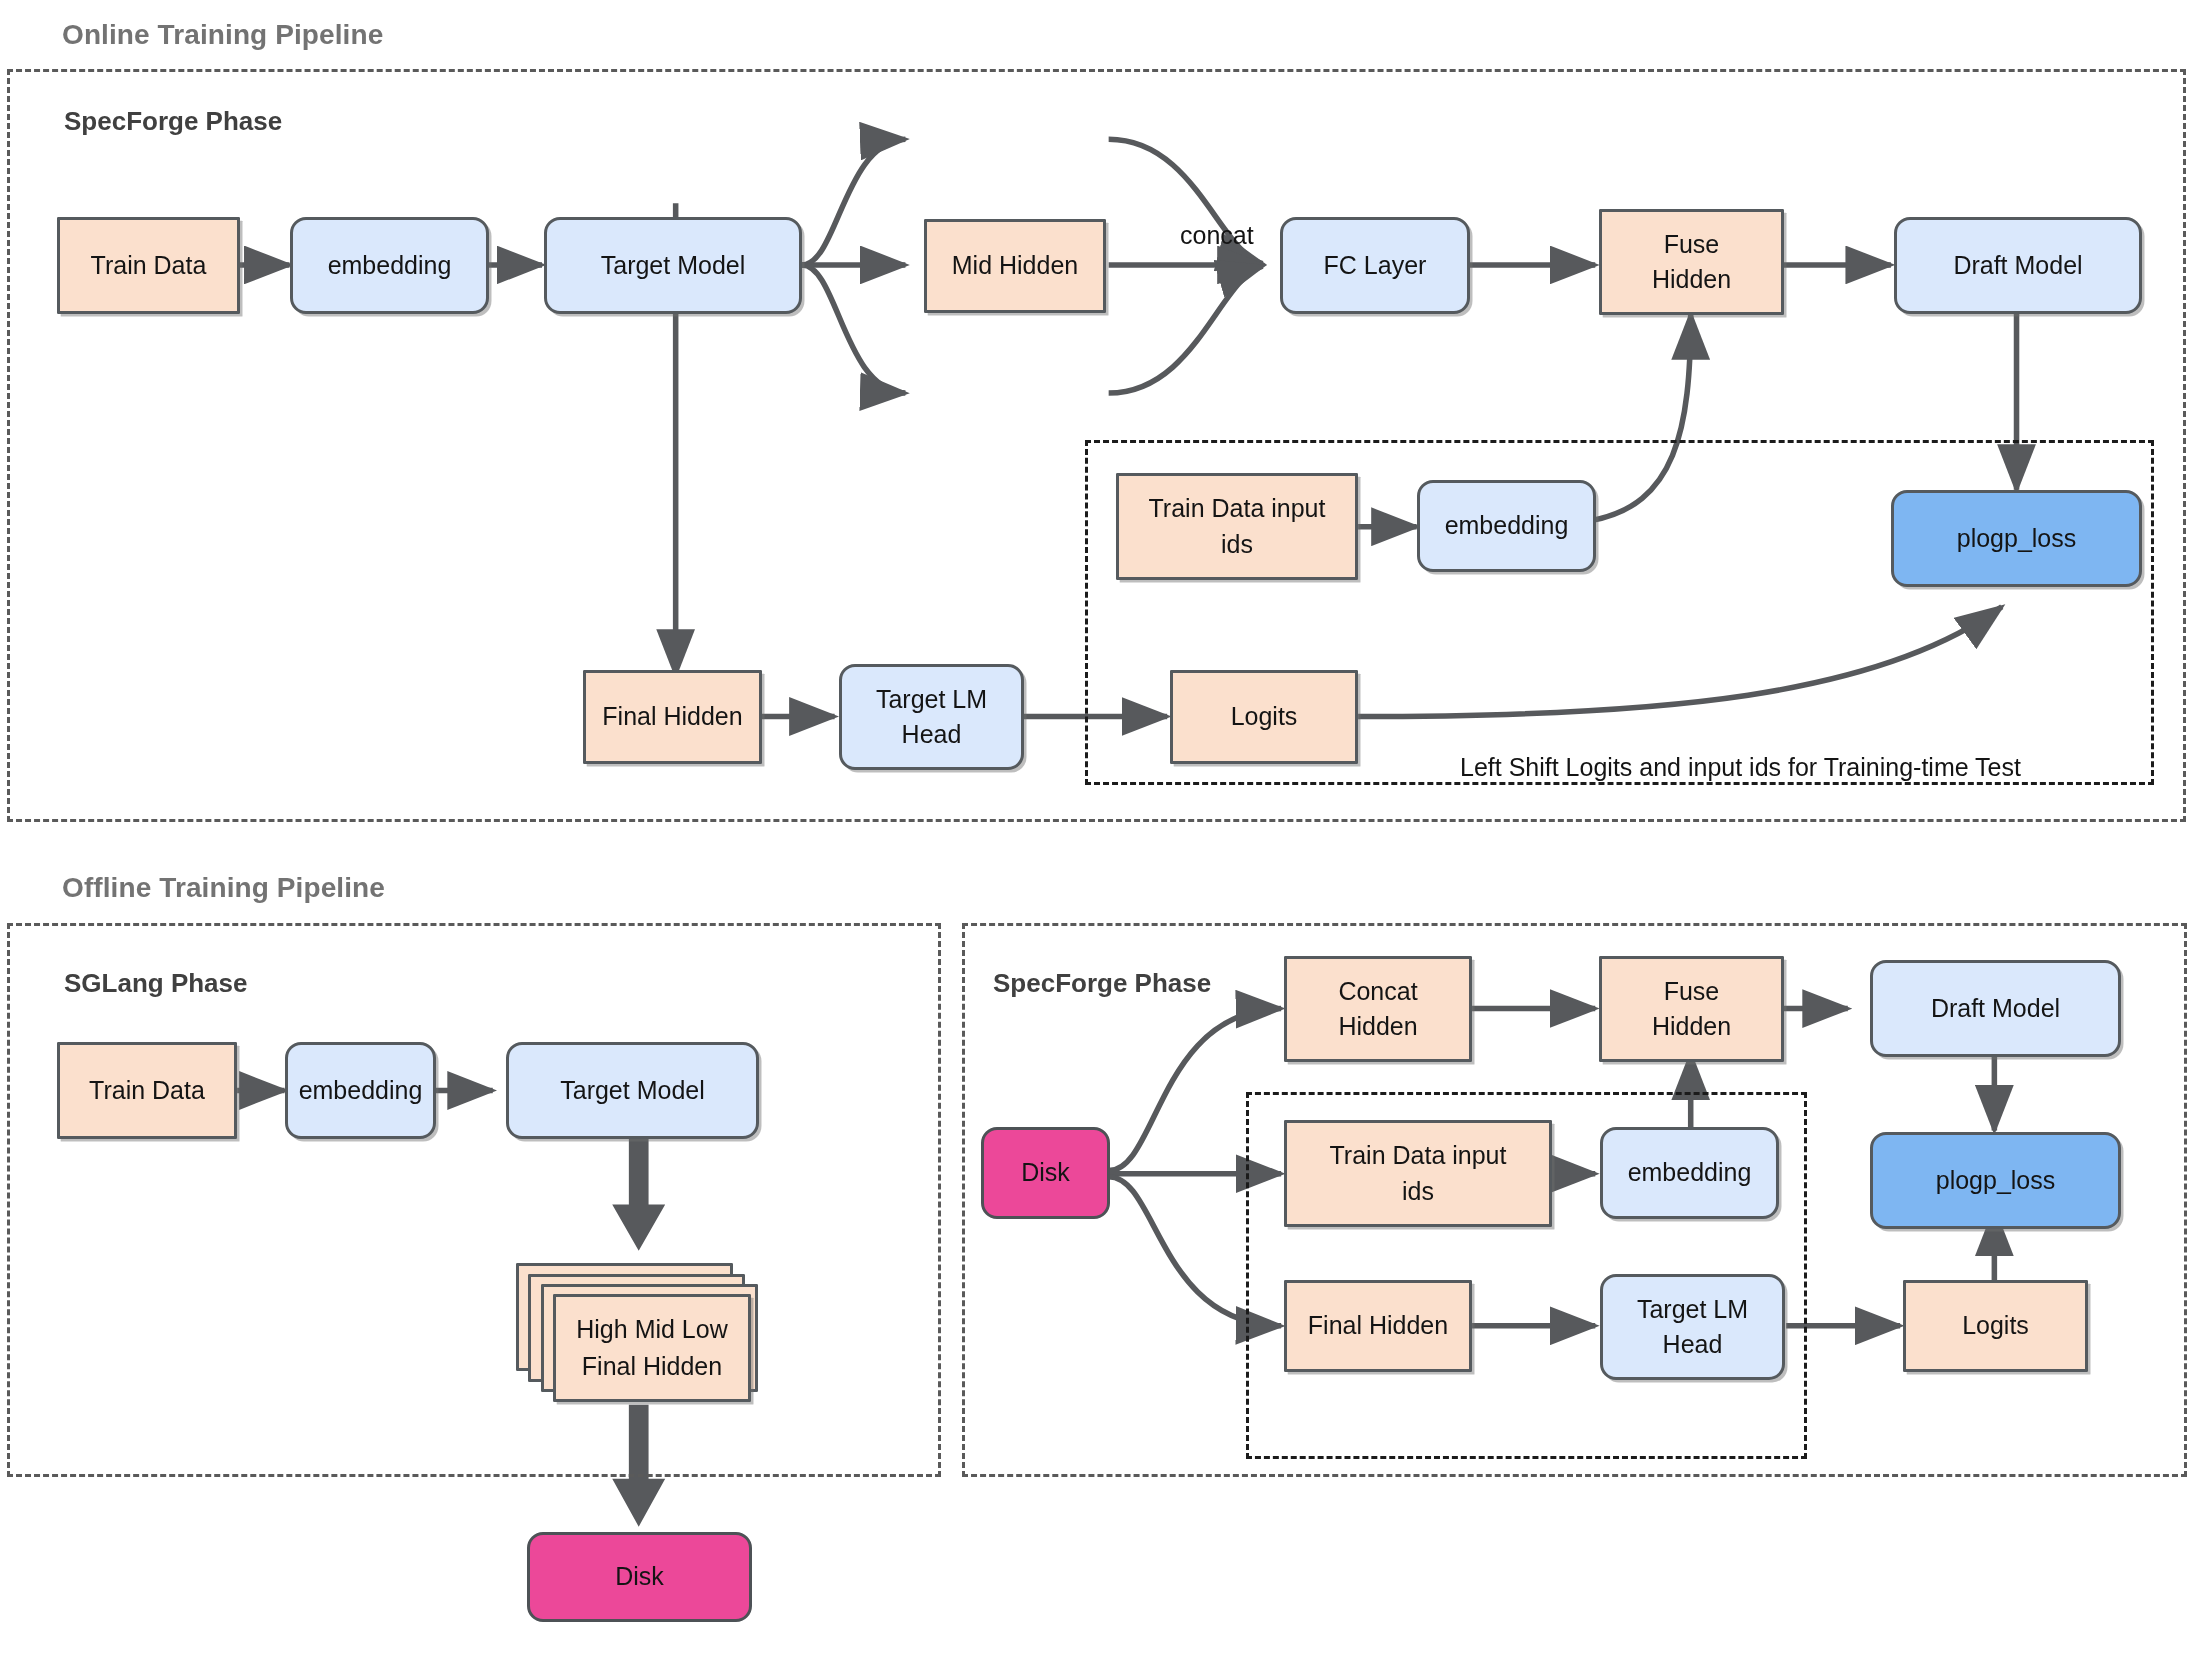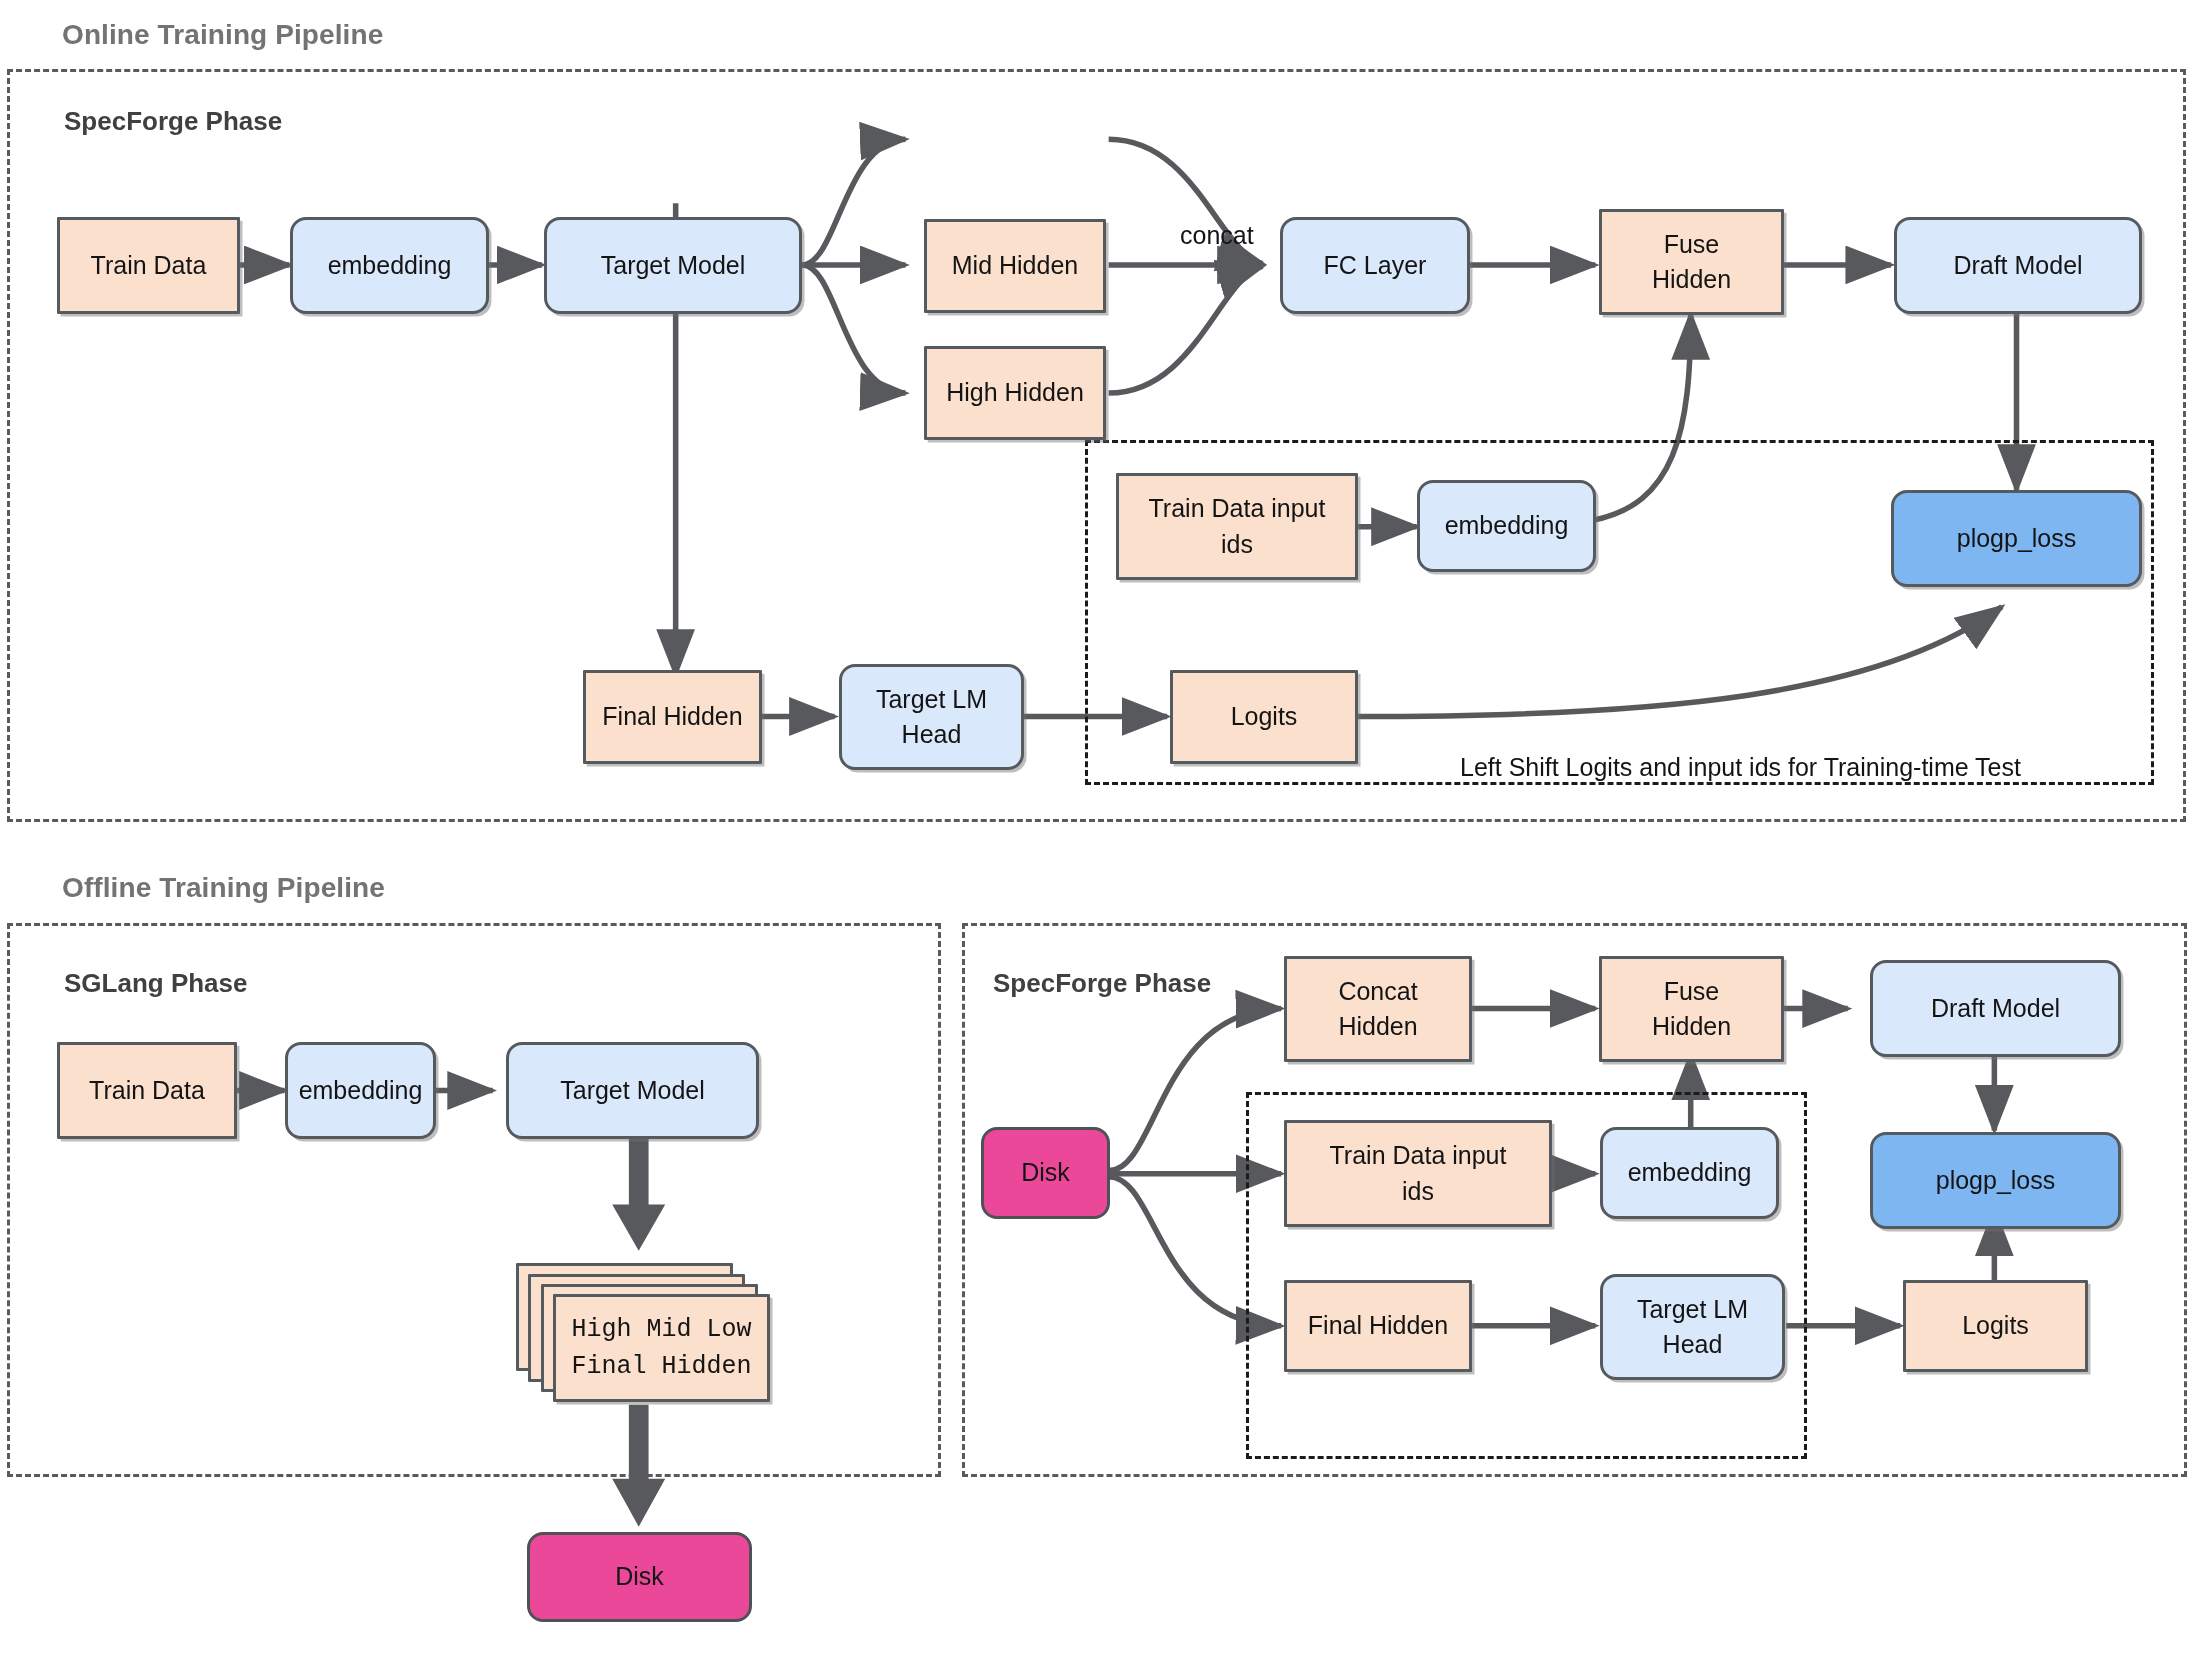--- a/index.html
+++ b/index.html
@@ -143,21 +143,20 @@
 
   <div class="node rect peach" style="left:57px;top:217px;width:183px;height:97px;">Train Data</div>
 
   <div class="node round lblue" style="left:290px;top:217px;width:199px;height:97px;">embedding</div>
 
   <div class="node round lblue" style="left:544px;top:217px;width:258px;height:97px;">Target Model</div>
 
 
   <div class="node rect peach" style="left:924px;top:219px;width:182px;height:94px;">Mid Hidden</div>
 
-  <div class="node rect peach" style="left:924px;top:346px;width:182px;height:94px;">High Hidden</div>
 
   <div class="flabel" style="left:1180px;top:216px;">concat</div>
 
   <div class="node round lblue" style="left:1280px;top:217px;width:190px;height:97px;">FC Layer</div>
 
   <div class="node rect peach" style="left:1599px;top:209px;width:185px;height:106px;">Fuse
 Hidden</div>
 
   <div class="node round lblue" style="left:1894px;top:217px;width:248px;height:97px;">Draft Model</div>
 
@@ -184,21 +183,21 @@
   <div class="node rect peach" style="left:57px;top:1042px;width:180px;height:97px;">Train Data</div>
 
   <div class="node round lblue" style="left:285px;top:1042px;width:151px;height:97px;">embedding</div>
 
   <div class="node round lblue" style="left:506px;top:1042px;width:253px;height:97px;">Target Model</div>
 
   <div class="stack" style="left:516px;top:1263px;width:259px;height:142px;">
     <div class="sheet" style="left:0px;top:0px;width:217px;height:108px;"></div>
     <div class="sheet" style="left:12.3px;top:10.5px;width:217px;height:108px;"></div>
     <div class="sheet" style="left:25px;top:21px;width:217px;height:108px;"></div>
-    <div class="sheet front" style="left:37px;top:31px;width:217px;height:108px;font-family:Liberation Mono, monospace;">High Mid Low
+    <div class="sheet front" style="left:37px;top:31px;width:198px;height:108px;">High Mid Low
 Final Hidden</div>
   </div>
 
   <div class="node round white" style="left:527px;top:1532px;width:225px;height:90px;">Disk</div>
 
   <div class="dashed-box" style="left:962px;top:923px;width:1225px;height:554px;"></div>
 
   <div class="phase-title" style="left:993px;top:968px;">SpecForge Phase</div>
 
   <div class="node round white" style="left:981px;top:1127px;width:129px;height:92px;">Disk</div>

